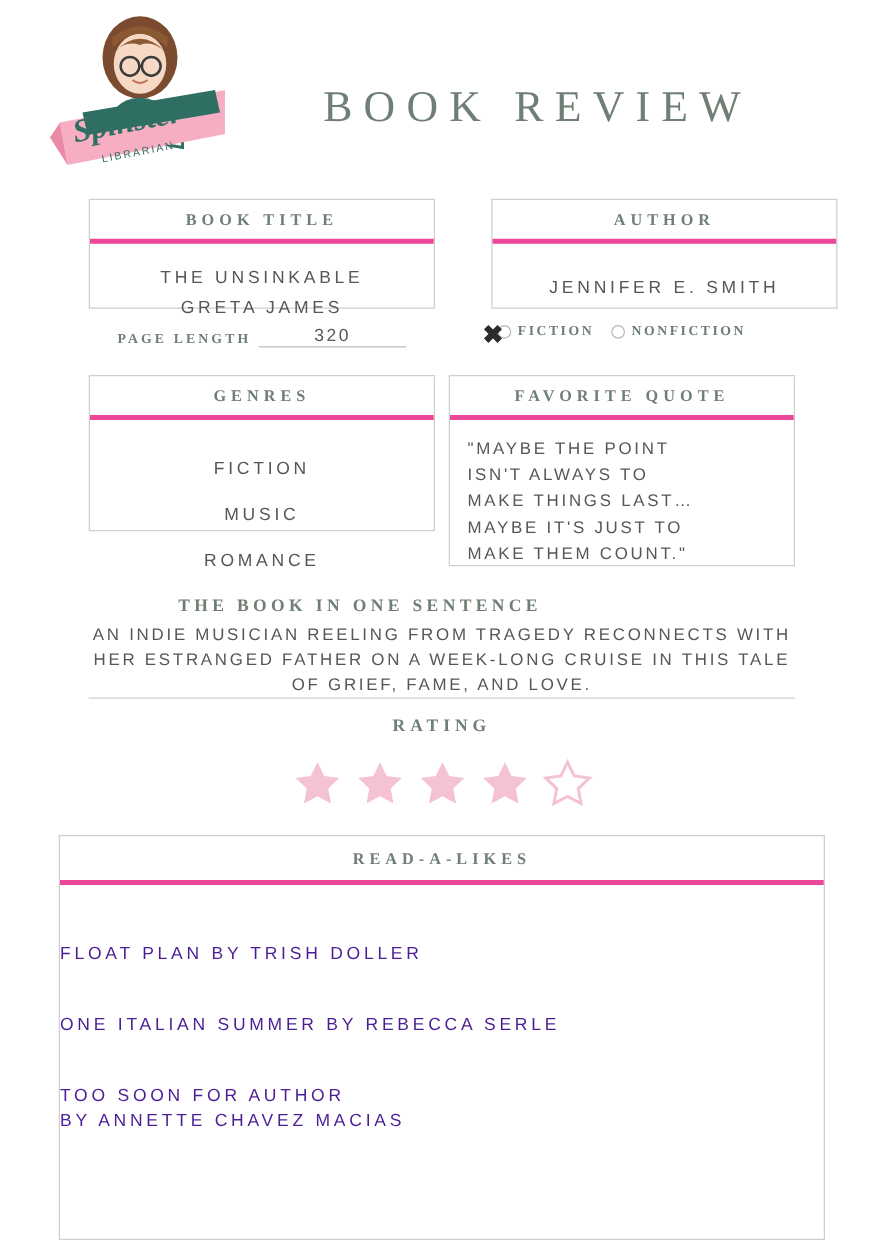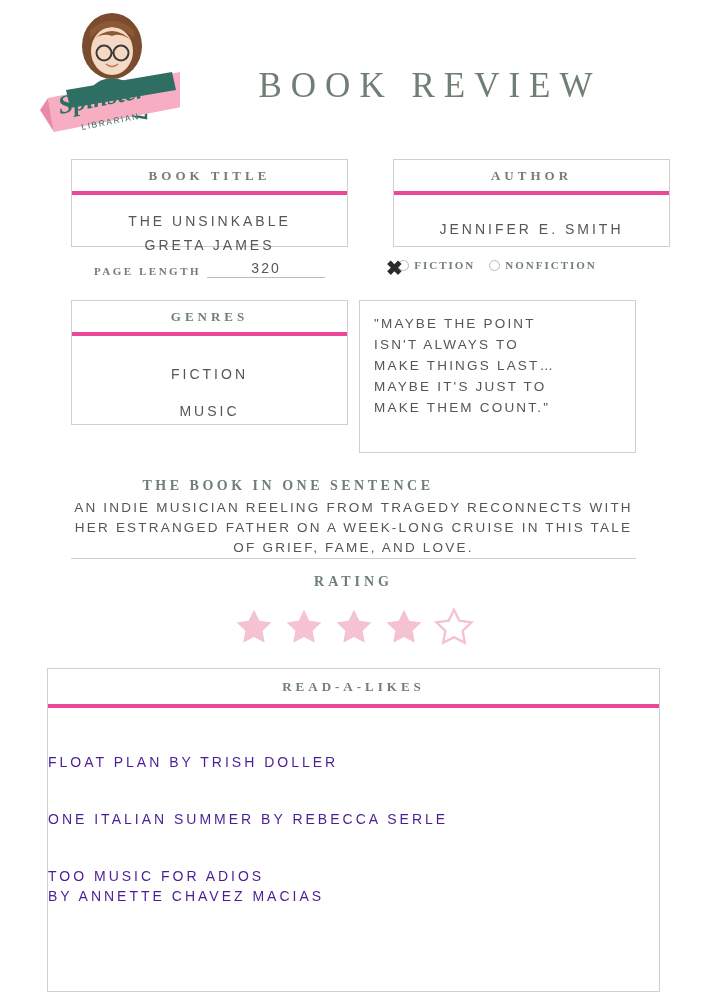--- a/index.html
+++ b/index.html
@@ -268,24 +268,26 @@
       <span class="fic-label">NONFICTION</span>
     </div>
   </div>
   <div class="xmark">✖</div>
 
   <div class="box" id="genres-box">
     <div class="box-header">GENRES</div>
     <div class="box-body">
       <div>FICTION</div>
       <div>MUSIC</div>
+      <div>ROMANCE</div>
     </div>
   </div>
 
   <div class="box" id="quote-box">
+    <div class="box-header">FAVORITE QUOTE</div>
     <div class="box-body">
       <div>"MAYBE THE POINT</div>
       <div>ISN'T ALWAYS TO</div>
       <div>MAKE THINGS LAST…</div>
       <div>MAYBE IT'S JUST TO</div>
       <div>MAKE THEM COUNT."</div>
     </div>
   </div>
 
   <div class="one-sentence-title">THE BOOK IN ONE SENTENCE</div>
@@ -328,19 +330,19 @@
   <div class="box" id="ral-box">
     <div class="box-header">READ-A-LIKES</div>
     <div class="ral-list">
       <div class="ral-item">
         <div>FLOAT PLAN BY TRISH DOLLER</div>
       </div>
       <div class="ral-item">
         <div>ONE ITALIAN SUMMER BY REBECCA SERLE</div>
       </div>
       <div class="ral-item">
-        <div>TOO MUSIC FOR ADIOS</div>
+        <div>TOO SOON FOR AUTHOR</div>
         <div>BY ANNETTE CHAVEZ MACIAS</div>
       </div>
     </div>
   </div>
 
 </div>
 
 </body></html>

